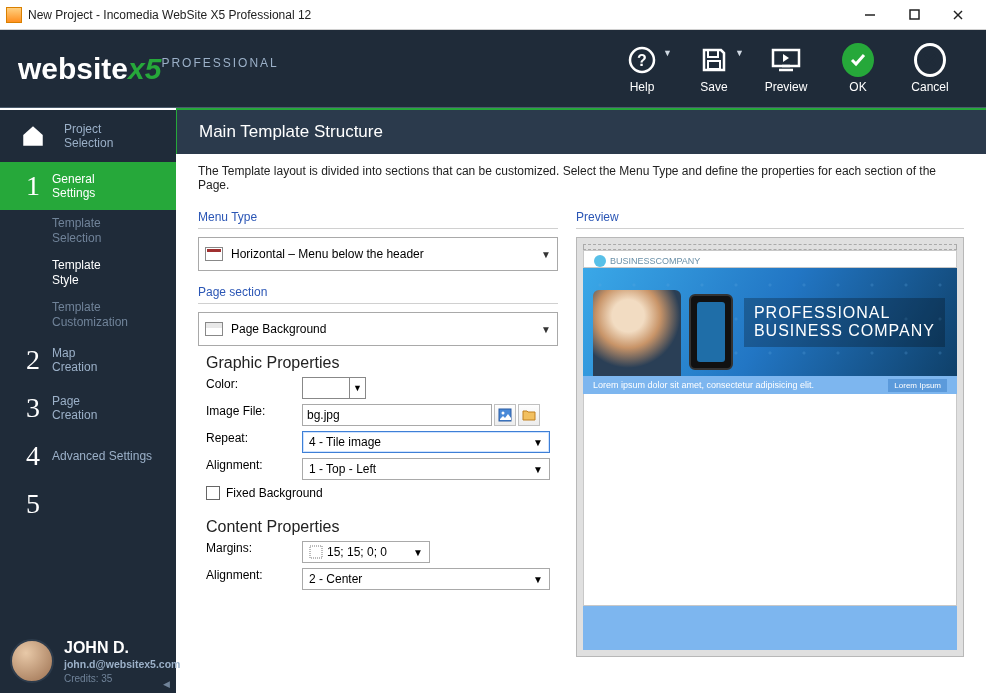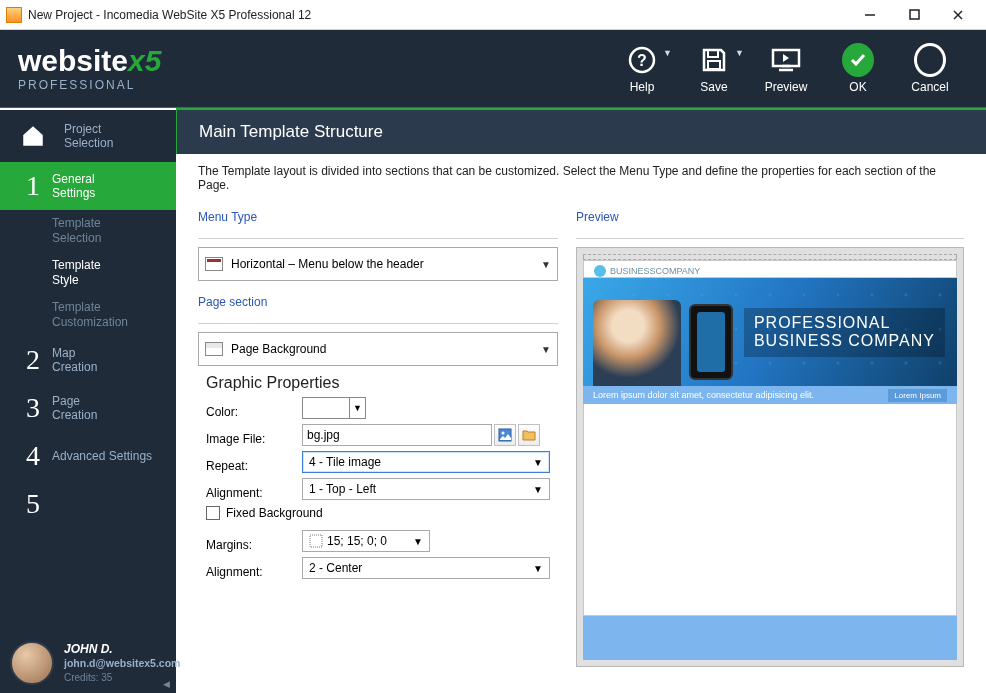--- a/index.html
+++ b/index.html
@@ -7,21 +7,21 @@
 
 
 .titlebar { height:30px; background:#fff; border-bottom:1px solid #d0d0d0; display:flex; align-items:center; padding:0 6px; font-size:12px; }
 .titlebar .app-ico { width:16px; height:16px; border:1px solid #d98000; background:linear-gradient(#ffd080,#ff9020); margin-right:6px; }
 .titlebar .title { flex:1; color:#222; }
 .winbtn { width:44px; height:28px; display:flex; align-items:center; justify-content:center; font-size:14px; color:#222; }
 .winbtn svg { stroke:#222; }
 
 
 .header { height:78px; background:#1f2b39; display:flex; align-items:center; padding:0 20px 0 18px; border-bottom:1px solid #4a5b6d; position:relative; }
-.logo { display:flex; flex-direction:column; color:#fff; }
+.logo { display:flex; flex-direction:row; color:#fff; }
 .logo-main { font-size:30px; font-weight:bold; letter-spacing:0px; line-height:1; }
 .logo-x5 { color:#26a83a; font-style:italic; }
 .logo-sub { font-size:12px; letter-spacing:2px; color:#9bb0c8; margin-top:2px; }
 .header-spacer { flex:1; }
 .hbtn { color:#fff; font-size:12px; display:flex; flex-direction:column; align-items:center; justify-content:center; width:72px; height:78px; position:relative; }
 .hbtn .ic { width:32px; height:32px; display:flex; align-items:center; justify-content:center; margin-bottom:4px; }
 .hbtn .drop { position:absolute; top:18px; right:6px; font-size:9px; color:#cfd8e2; }
 .hcirc { width:34px; height:34px; border-radius:50%; border:3px solid #fff; display:flex; align-items:center; justify-content:center; }
 .greenbar { height:2px; background:#26a83a; margin-left:176px; }
 
@@ -31,41 +31,41 @@
 .nav-row { display:flex; align-items:center; padding:8px 10px 8px 14px; }
 .nav-row.home { height:52px; }
 .nav-step { font-size:28px; color:#fff; font-family:Georgia,serif; width:38px; text-align:center; }
 .nav-label { flex:1; line-height:1.2; }
 .nav-row.active { background:#26a83a; color:#fff; }
 .nav-sub { padding:6px 10px 6px 52px; line-height:1.25; color:#708399; }
 .nav-sub.current { color:#fff; }
 .home-ico { width:26px; height:26px; margin-left:6px; margin-right:18px; }
 .userbox { position:absolute; bottom:10px; left:10px; display:flex; align-items:center; }
 .avatar { width:44px; height:44px; border-radius:50%; background:radial-gradient(circle at 35% 30%, #e8c9a8, #9c7050); margin-right:10px; border:2px solid #2d3b4b; }
-.userbox .un { font-size:12px; font-weight:bold; color:#fff; line-height:1.3;font-style:italic; }
+.userbox .un { font-size:16px; font-weight:bold; color:#fff; line-height:1.3; }
 .userbox .ue { font-size:10.5px; color:#9bb0c8; font-weight:bold; line-height:1.3; }
 .userbox .uc { font-size:10px; color:#708399; line-height:1.3; }
 .collapse { position:absolute; bottom:6px; right:6px; font-size:9px; color:#708399; }
 
 
 .main { flex:1; display:flex; flex-direction:column; background:#fff; }
 .main-title { background:#2b3a4c; color:#fff; padding:12px 22px; font-size:17px; border-left:1px solid #26a83a; }
 .main-desc { padding:10px 22px 6px; font-size:12px; color:#222; }
 .main-cols { flex:1; display:flex; padding:6px 22px 10px 22px; }
 .col-left { width:378px; padding-right:18px; }
 .col-right { flex:1; }
 
-.section-lbl { color:#2b56b5; font-size:12px; padding-bottom:14px; border-bottom:1px solid #d0d0d0; margin-bottom:8px; margin-top:6px; }
+.section-lbl { color:#2b56b5; font-size:12px; padding-bottom:4px; border-bottom:1px solid #d0d0d0; margin-bottom:8px; margin-top:6px; }
 .combo { width:100%; height:26px; border:1px solid #a9a9a9; display:flex; align-items:center; padding:16px 6px; font-size:12px; position:relative; background:#fff; }
 .combo .mini { width:18px; height:14px; border:1px solid #888; margin-right:8px; background:#fff; display:flex; flex-direction:column; }
 .combo .mini .mstripe { height:3px; background:#a03030; margin:1px; }
 .combo .car { position:absolute; right:6px; font-size:10px; color:#333; }
 .sub-lbl { font-size:16px; color:#222; margin:8px 0 4px 8px; }
 
-.formrow { display:flex; align-items:flex-end; margin:5px 0 5px 8px; font-size:12px; }
+.formrow { display:flex; align-items:flex-start; margin:5px 0 5px 8px; font-size:12px; }
 .formrow .flabel { width:96px; }
 .colorbox { width:48px; height:22px; border:1px solid #888; background:#fff; }
 .colordrop { width:16px; height:22px; border:1px solid #888; border-left:none; display:flex; align-items:center; justify-content:center; font-size:9px; }
 .textin { height:22px; border:1px solid #a9a9a9; padding:0 4px; font-size:12px; background:#fff; }
 .icobtn { width:22px; height:22px; border:1px solid #c0c0c0; margin-left:2px; display:flex; align-items:center; justify-content:center; background:linear-gradient(#fefefe,#ececec); }
 .sel-combo { height:22px; border:1px solid #a9a9a9; display:flex; align-items:center; padding:0 6px; font-size:12px; position:relative; background:#fff; }
 .sel-combo.hl { border:1px solid #3e7fd6; box-shadow:inset 0 0 0 1px #cfe3ff; }
 .sel-combo .car { position:absolute; right:6px; font-size:10px; }
 .chk { display:flex; align-items:center; font-size:12px; margin:6px 0 10px 8px; }
 .chk .box { width:14px; height:14px; border:1px solid #666; margin-right:6px; }
@@ -279,20 +279,21 @@
           <div class="sel-combo" style="width:248px">
             <span>1 - Top - Left</span>
             <span class="car">▼</span>
           </div>
         </div>
         <div class="chk">
           <div class="box"></div>
           <span>Fixed Background</span>
         </div>
 
+        <div class="sub-lbl" style="margin-top:18px">Content Properties</div>
         <div class="formrow">
           <div class="flabel">Margins:</div>
           <div class="sel-combo" style="width:128px">
             <svg width="14" height="14" style="margin-right:4px">
                 <rect x="1" y="1" width="12" height="12" fill="none" stroke="#777" stroke-dasharray="1 1"></rect>
               </svg>
             <span>15; 15; 0; 0</span>
             <span class="car">▼</span>
           </div>
         </div>

